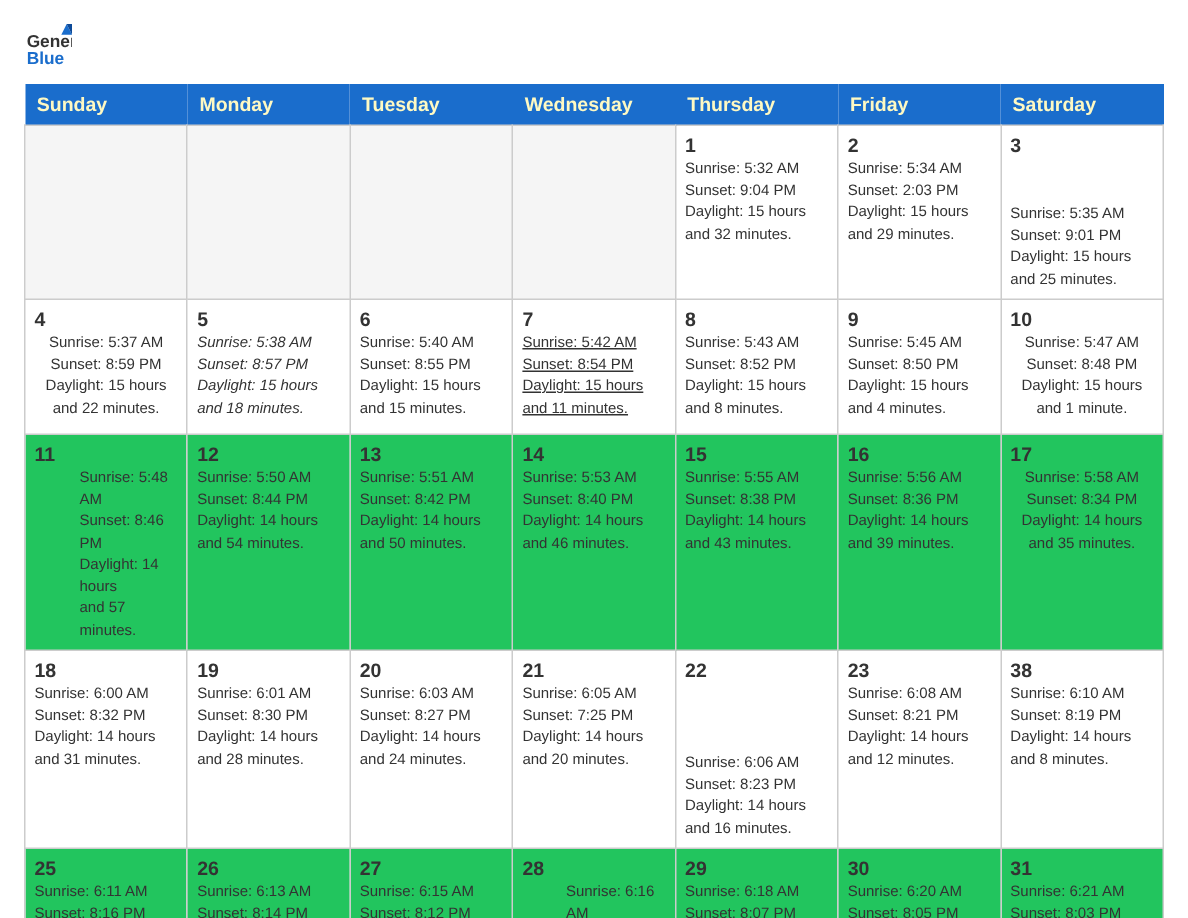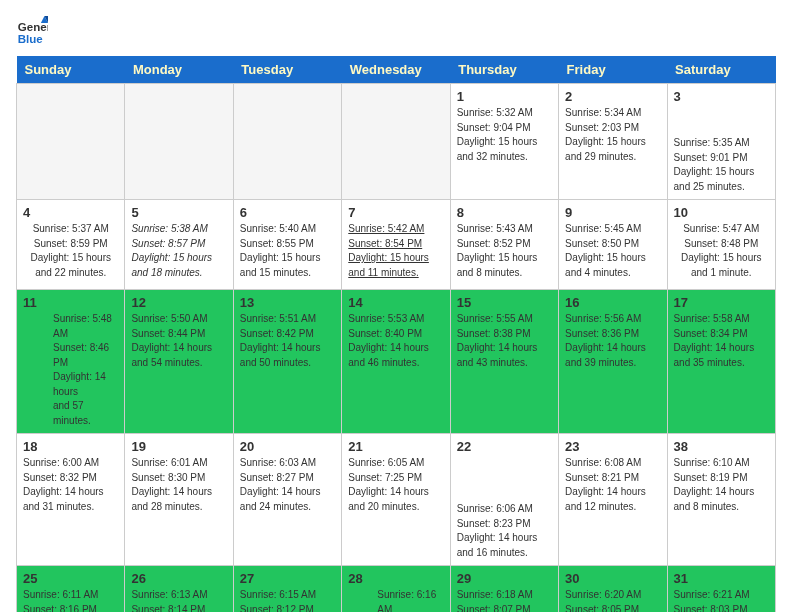--- a/index.html
+++ b/index.html
@@ -226,21 +226,21 @@
         </td>
         <td class="shaded">
           <span class="day-num">16</span>
           <div class="day-info" style="white-space: pre-line;">Sunrise: 5:56 AM
 Sunset: 8:36 PM
 Daylight: 14 hours
 and 39 minutes.</div>
         </td>
         <td class="shaded">
           <span class="day-num">17</span>
-          <div class="day-info" style="white-space: pre-line;">Sunrise: 5:58 AM
+          <div class="day-info" style="white-space: pre-line; text-align: center;">Sunrise: 5:58 AM
 Sunset: 8:34 PM
 Daylight: 14 hours
 and 35 minutes.</div>
         </td>
       </tr>
       <tr>
         <td>
           <span class="day-num">18</span>
           <div class="day-info" style="white-space: pre-line;">Sunrise: 6:00 AM
 Sunset: 8:32 PM

